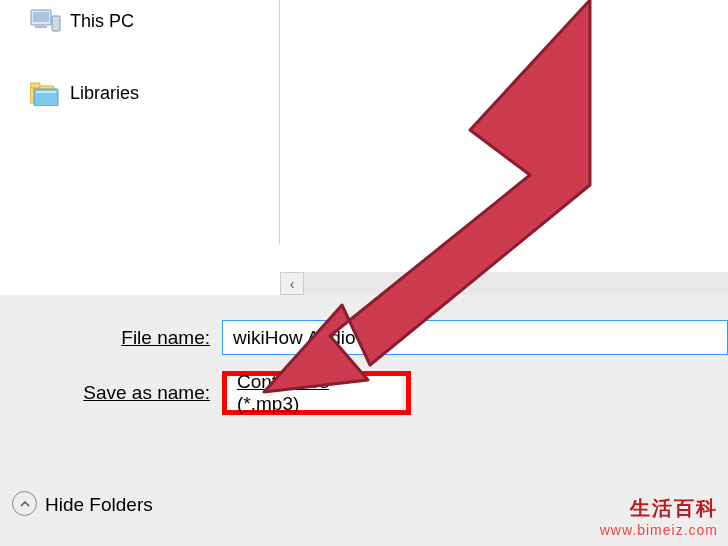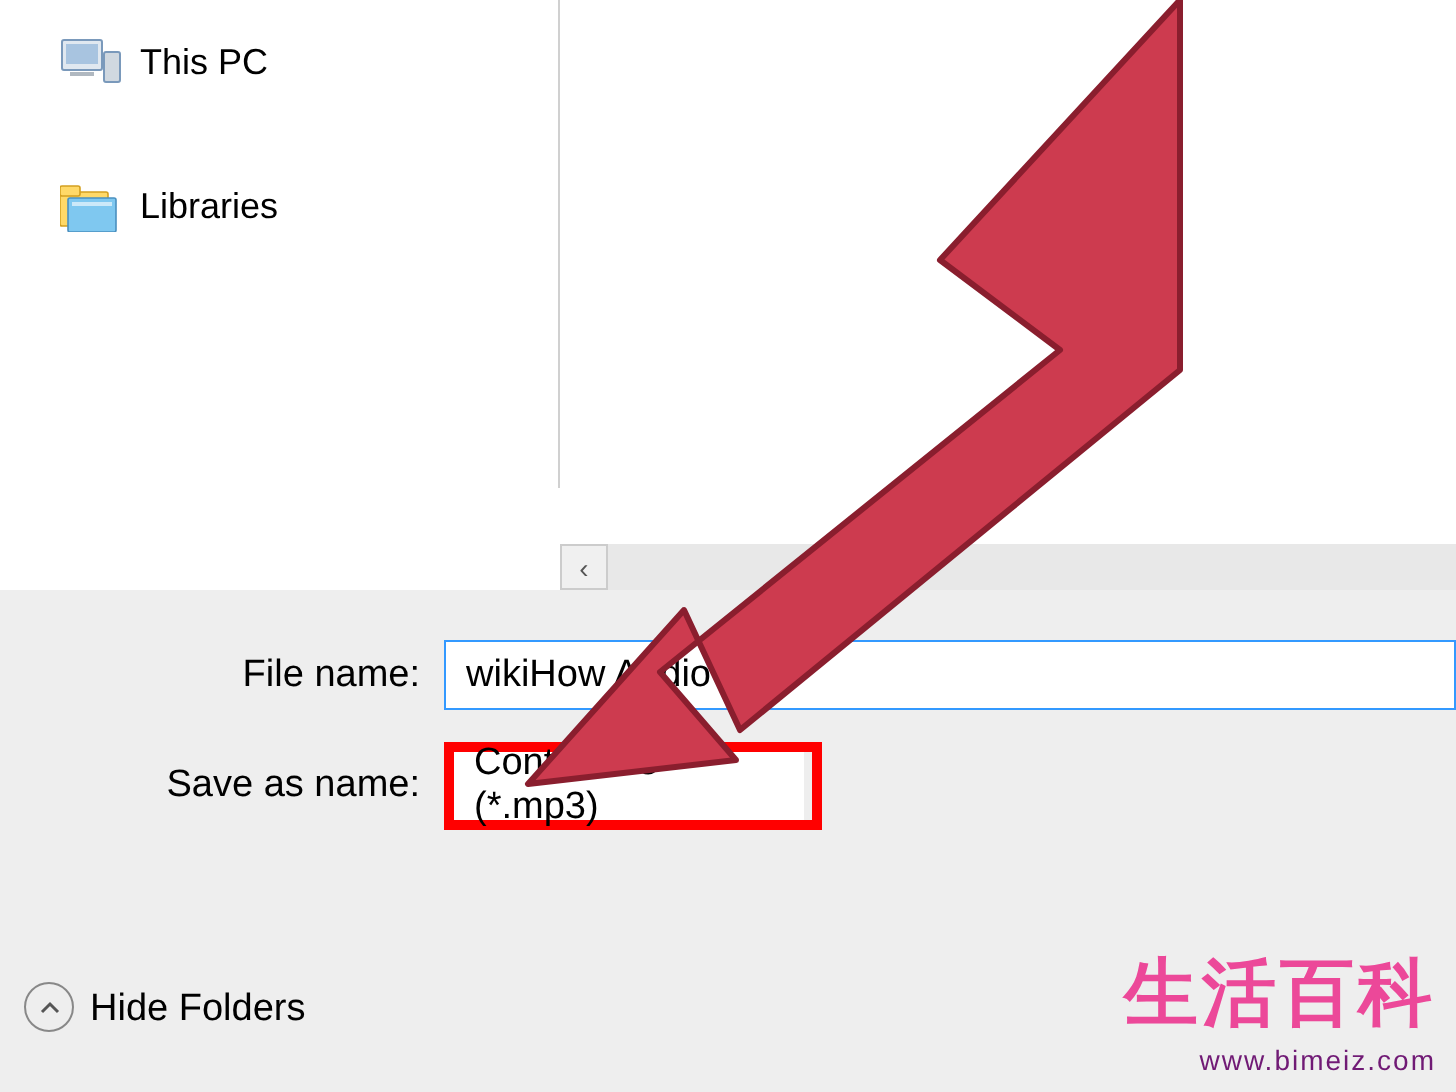--- a/index.html
+++ b/index.html
@@ -14,21 +14,20 @@
       color: #000;
     }
     .nav-pane {
       position: absolute;
       left: 0;
       top: 0;
       width: 280px;
       height: 244px;
       background: #fff;
       border-right: 1px solid #d0d0d0;
-      padding-top: 10px;
     }
     .nav-item {
       display: flex;
       align-items: center;
       padding: 6px 0 6px 28px;
       font-size: 18px;
       cursor: pointer;
       margin-bottom: 30px;
     }
     .nav-item .icon-wrap {
@@ -70,20 +69,21 @@
       height: 23px;
       background: #e8e8e8;
     }
     .bottom-panel {
       position: absolute;
       left: 0;
       top: 295px;
       right: 0;
       bottom: 0;
       background: #eeeeee;
+      text-decoration: underline;
     }
     .form-row {
       display: flex;
       align-items: center;
       margin-top: 25px;
     }
     .form-label {
       width: 222px;
       text-align: right;
       padding-right: 12px;
@@ -144,28 +144,28 @@
       top: 0;
       pointer-events: none;
     }
     .watermark {
       position: absolute;
       right: 10px;
       bottom: 8px;
       text-align: right;
     }
     .watermark-cn {
-      font-size: 37px;
+      font-size: 20px;
       font-weight: bold;
-      color: #ec4899;
+      color: #b91c1c;
       letter-spacing: 2px;
     }
     .watermark-url {
       font-size: 14px;
-      color: #701a75;
+      color: #ef4444;
       letter-spacing: 1px;
     }
   </style>
 </head>
 <body>
 
 <div class="nav-pane">
 
   <div class="nav-item">
     <span class="icon-wrap">

